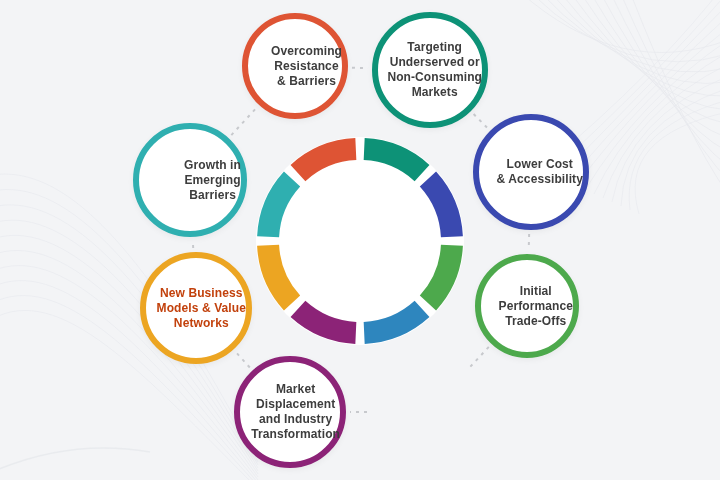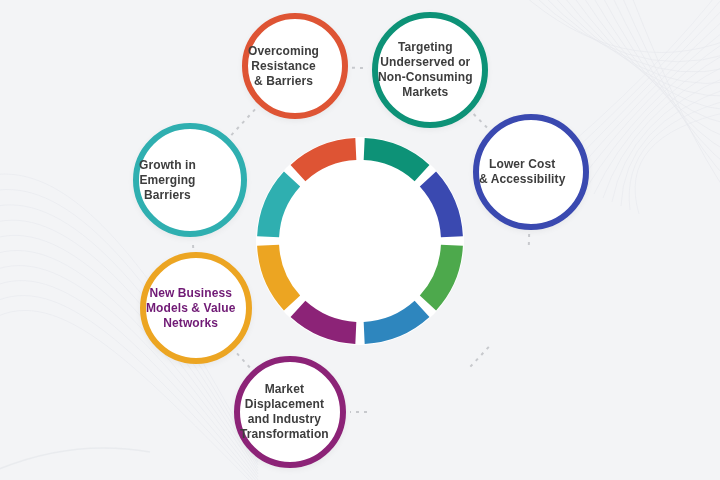--- a/index.html
+++ b/index.html
@@ -24,21 +24,21 @@
     height: 480px;
     display: block;
   }
   .node {
     position: absolute;
     border-radius: 50%;
     background: #ffffff;
     box-sizing: border-box;
     display: flex;
     align-items: center;
-    justify-content: flex-start;
+    justify-content: flex-end;
     text-align: center;
     box-shadow: 0 2px 6px rgba(0,0,0,0.05);
   }
   .node-label {
     font-size: 12px;
     font-weight: 700;
     line-height: 1.25;
     white-space: pre-line;
     letter-spacing: 0.1px;
   }
@@ -132,28 +132,33 @@
   <div class="node" style="left: 372px; top: 12px; width: 116px; height: 116px; border: 6px solid rgb(13, 146, 119);">
     <span class="node-label" style="color: rgb(61, 61, 61);">Targeting
 Underserved or
 Non-Consuming
 Markets</span>
   </div>
   <div class="node" style="left: 473px; top: 114px; width: 116px; height: 116px; border: 6px solid rgb(58, 73, 176);">
     <span class="node-label" style="color: rgb(61, 61, 61);">Lower Cost
 &amp; Accessibility</span>
   </div>
+  <div class="node" style="left: 475px; top: 254px; width: 104px; height: 104px; border: 6px solid rgb(77, 169, 76);">
+    <span class="node-label" style="color: rgb(61, 61, 61);">Initial
+Performance
+Trade-Offs</span>
+  </div>
   <div class="node" style="left: 234px; top: 356px; width: 112px; height: 112px; border: 6px solid rgb(140, 35, 119);">
     <span class="node-label" style="color: rgb(61, 61, 61);">Market
 Displacement
 and Industry
 Transformation</span>
   </div>
   <div class="node" style="left: 140px; top: 252px; width: 112px; height: 112px; border: 6px solid rgb(236, 165, 34);">
-    <span class="node-label" style="color: #701a75;">New Business
+    <span class="node-label" style="color: #c2410c;">New Business
 Models &amp; Value
 Networks</span>
   </div>
   <div class="node" style="left: 133px; top: 123px; width: 114px; height: 114px; border: 6px solid rgb(47, 175, 176);">
     <span class="node-label" style="color: rgb(61, 61, 61);">Growth in
 Emerging
 Barriers</span>
   </div>
 
 

